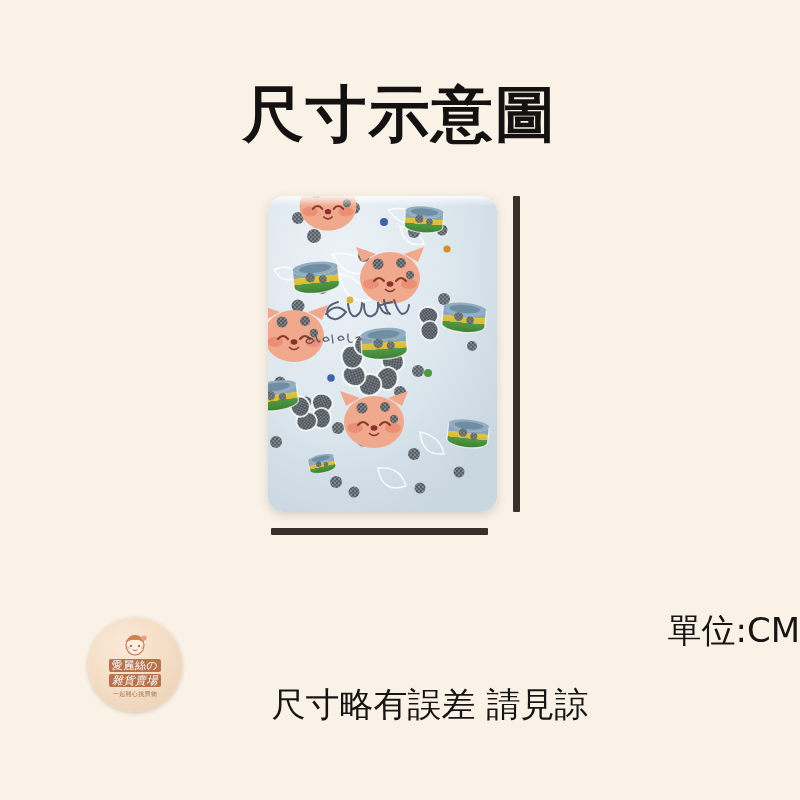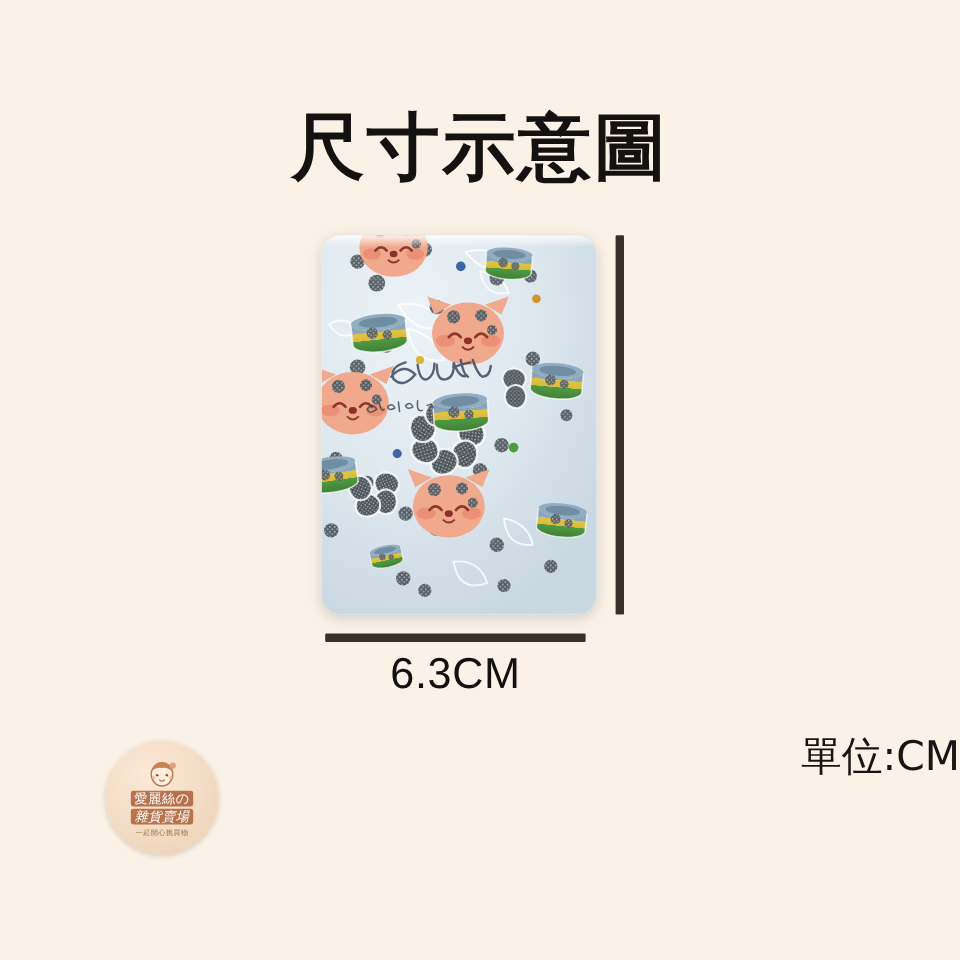--- a/index.html
+++ b/index.html
@@ -27,22 +27,21 @@
     position: absolute;
     top: 82px;
     left: 0;
     width: 800px;
     text-align: center;
     font-size: 61px;
     line-height: 1.05;
     font-weight: 700;
     color: #141210;
     letter-spacing: 2px;
-    font-family: Liberation Mono, monospace;
-    margin-top: 14px;
+    font-family: Liberation Sans, sans-serif;
   }
 
   
   .product {
     position: absolute;
     left: 268px;
     top: 196px;
     width: 229px;
     height: 316px;
     border-radius: 16px;
@@ -392,23 +391,23 @@
         <path d="M88,142 q4,-3 5,2"></path>
       </g>
 
       <path d="M0,0 H229 V316 H0 Z M16,0 A16,16 0 0 0 0,16 V300 A16,16 0 0 0 16,316 H213 A16,16 0 0 0 229,300 V16 A16,16 0 0 0 213,0 Z" fill="#faf2e7" fill-rule="evenodd"></path>
     </svg>
   </div>
 
   <div class="bar-v"></div>
   <div class="bar-h"></div>
 
-  <div class="label-w-dim">6.3CM</div>
 
   <div class="note-unit">單位:CM</div>
+  <div class="note-disclaimer">尺寸略有誤差 請見諒</div>
 
   <div class="logo">
     <div class="logo-inner">
       <svg class="logo-face" width="30" height="24" viewBox="0 0 30 24">
         <path d="M6,12 a9,9 0 0 1 18,0 a9,10 0 0 1 -18,0 Z" fill="#fdeee0" stroke="#b9734c" stroke-width="1.1"></path>
         <path d="M6,10 q2,-8 9,-8 q7,0 9,8 q-5,-4 -9,-3 q-5,-1 -9,3 Z" fill="#c98352"></path>
         <circle cx="11" cy="13" r="1.1" fill="#8b5432"></circle>
         <circle cx="19" cy="13" r="1.1" fill="#8b5432"></circle>
         <path d="M13,17 q2,2 4,0" stroke="#b9734c" stroke-width="1" fill="none" stroke-linecap="round"></path>
         <circle cx="8" cy="15" r="1.4" fill="#f0b89a" opacity=".8"></circle>

